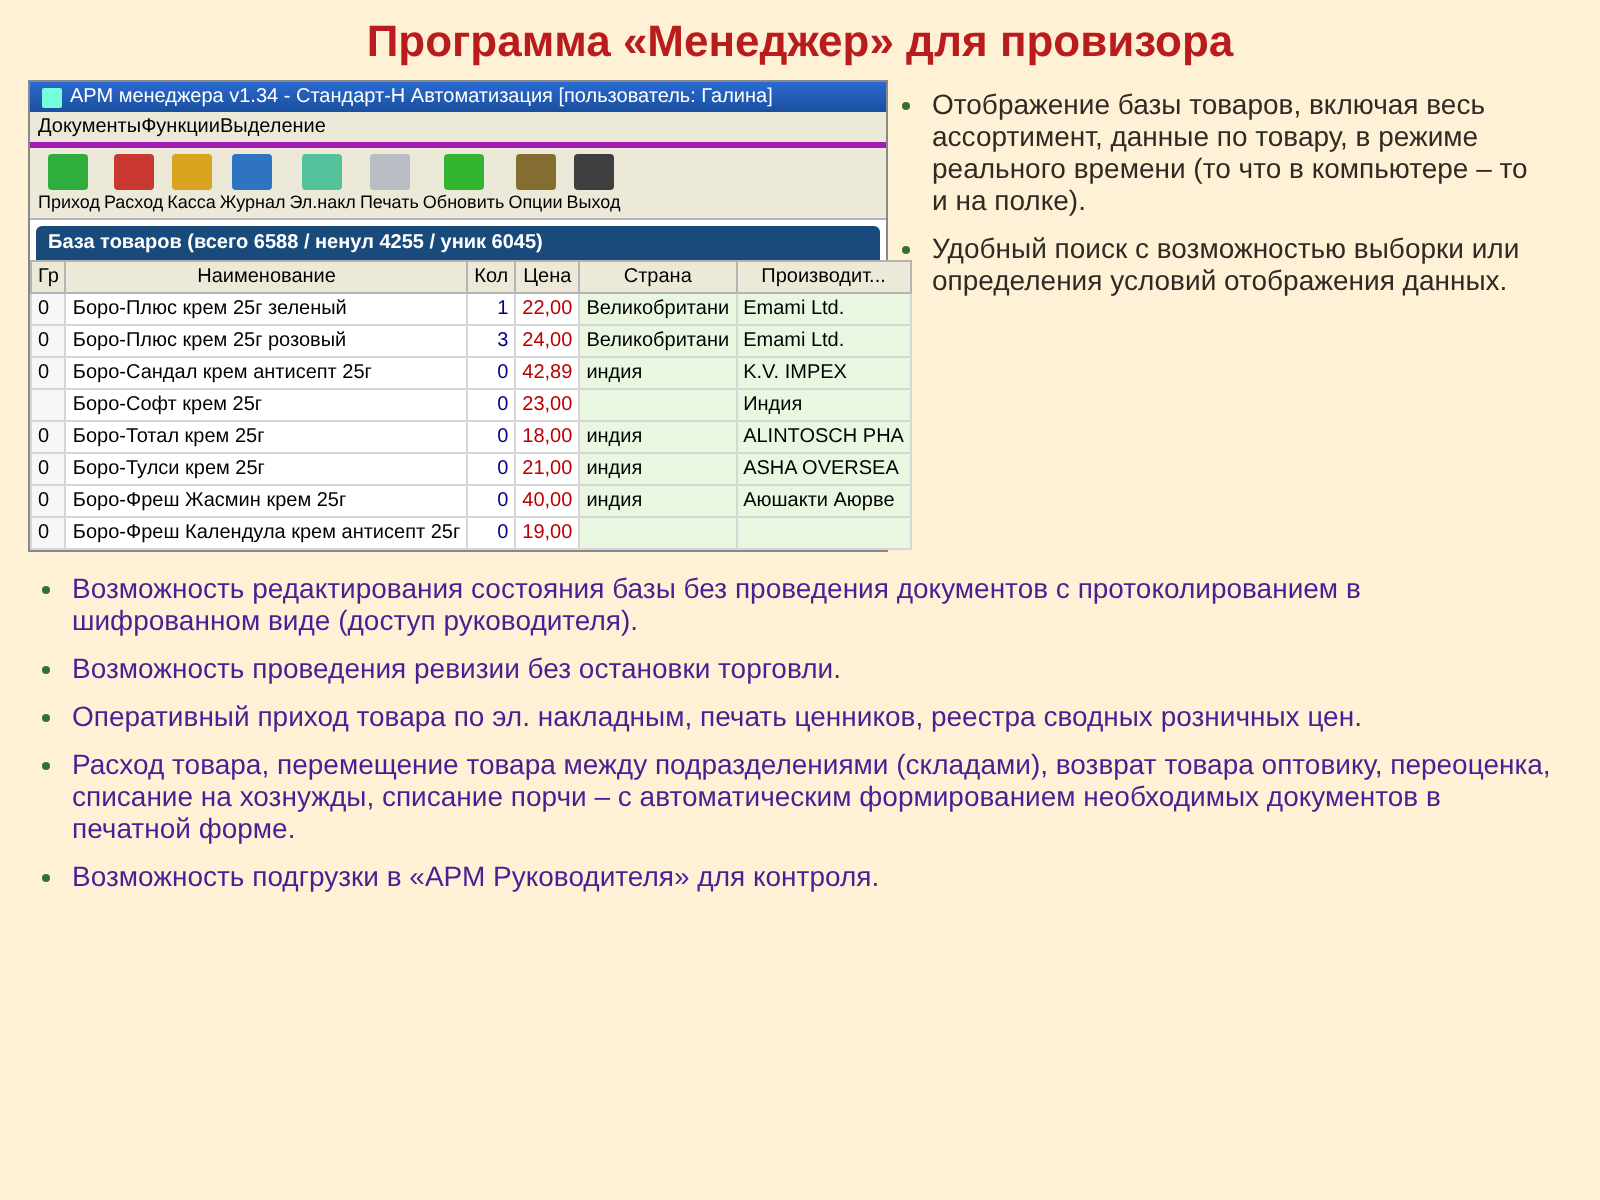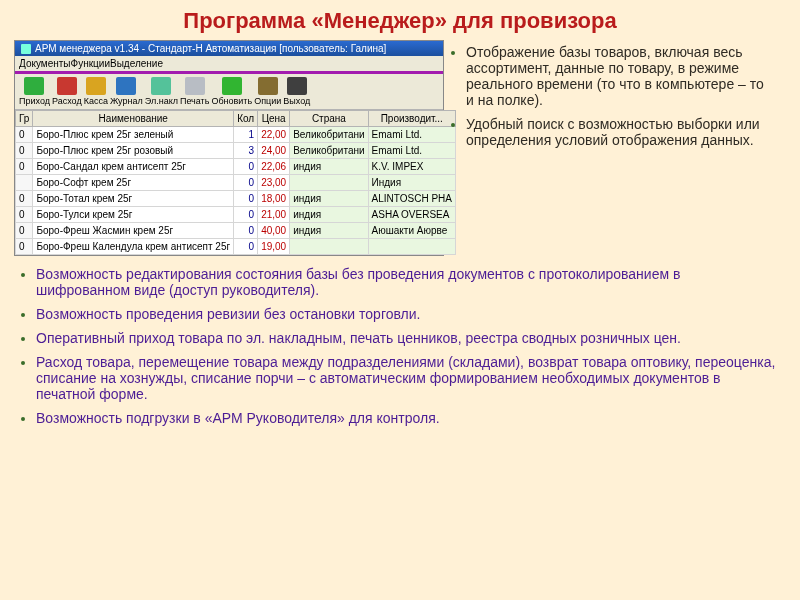--- a/index.html
+++ b/index.html
@@ -135,20 +135,21 @@
         </div>
         <div class="tbtn">
           <span class="ticon gear"></span>
           <span>Опции</span>
         </div>
         <div class="tbtn">
           <span class="ticon exit"></span>
           <span>Выход</span>
         </div>
       </div>
+    <div class="tab">База товаров (всего 6588 / ненул 4255 / уник 6045)</div>
     <table class="win">
       <thead>
           <tr id="thead-row">
             <th>Гр</th>
             <th>Наименование</th>
             <th>Кол</th>
             <th>Цена</th>
             <th>Страна</th>
             <th>Производит...</th>
           </tr>
@@ -167,21 +168,21 @@
             <td>Боро-Плюс крем 25г розовый</td>
             <td class="r" style="color:#008;text-align:right">3</td>
             <td class="r">24,00</td>
             <td style="background:#e9f7e0">Великобритани</td>
             <td style="background:#e9f7e0">Emami Ltd.</td>
           </tr>
           <tr>
             <td class="gr0">0</td>
             <td>Боро-Сандал крем антисепт 25г</td>
             <td class="r" style="color:#008;text-align:right">0</td>
-            <td class="r">22,06</td>
+            <td class="r">42,89</td>
             <td style="background:#e9f7e0">индия</td>
             <td style="background:#e9f7e0">K.V. IMPEX</td>
           </tr>
           <tr>
             <td class="gr0"></td>
             <td>Боро-Софт крем 25г</td>
             <td class="r" style="color:#008;text-align:right">0</td>
             <td class="r">23,00</td>
             <td style="background:#e9f7e0"></td>
             <td style="background:#e9f7e0">Индия</td>

